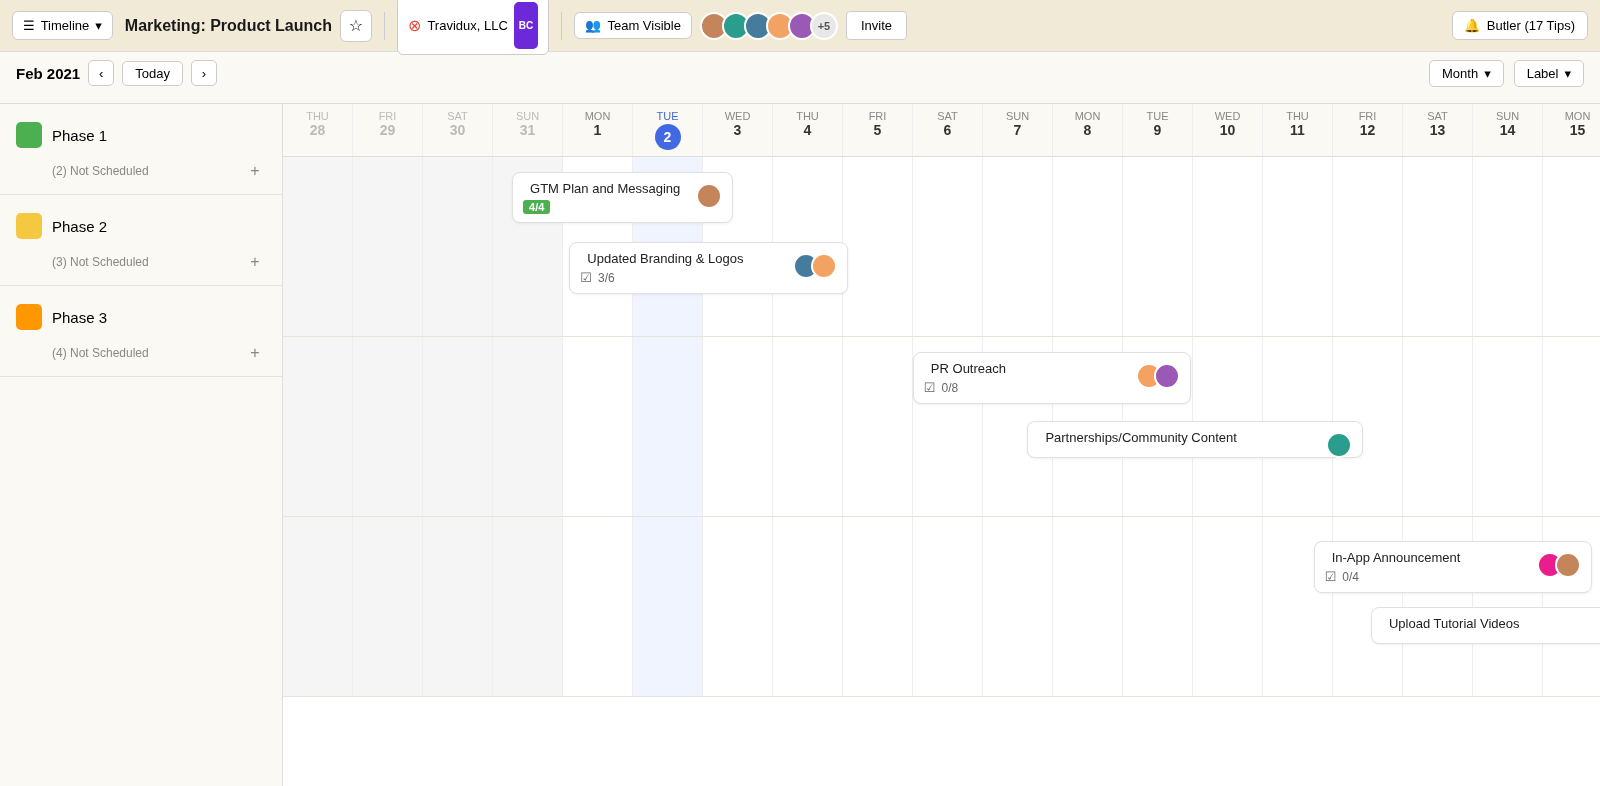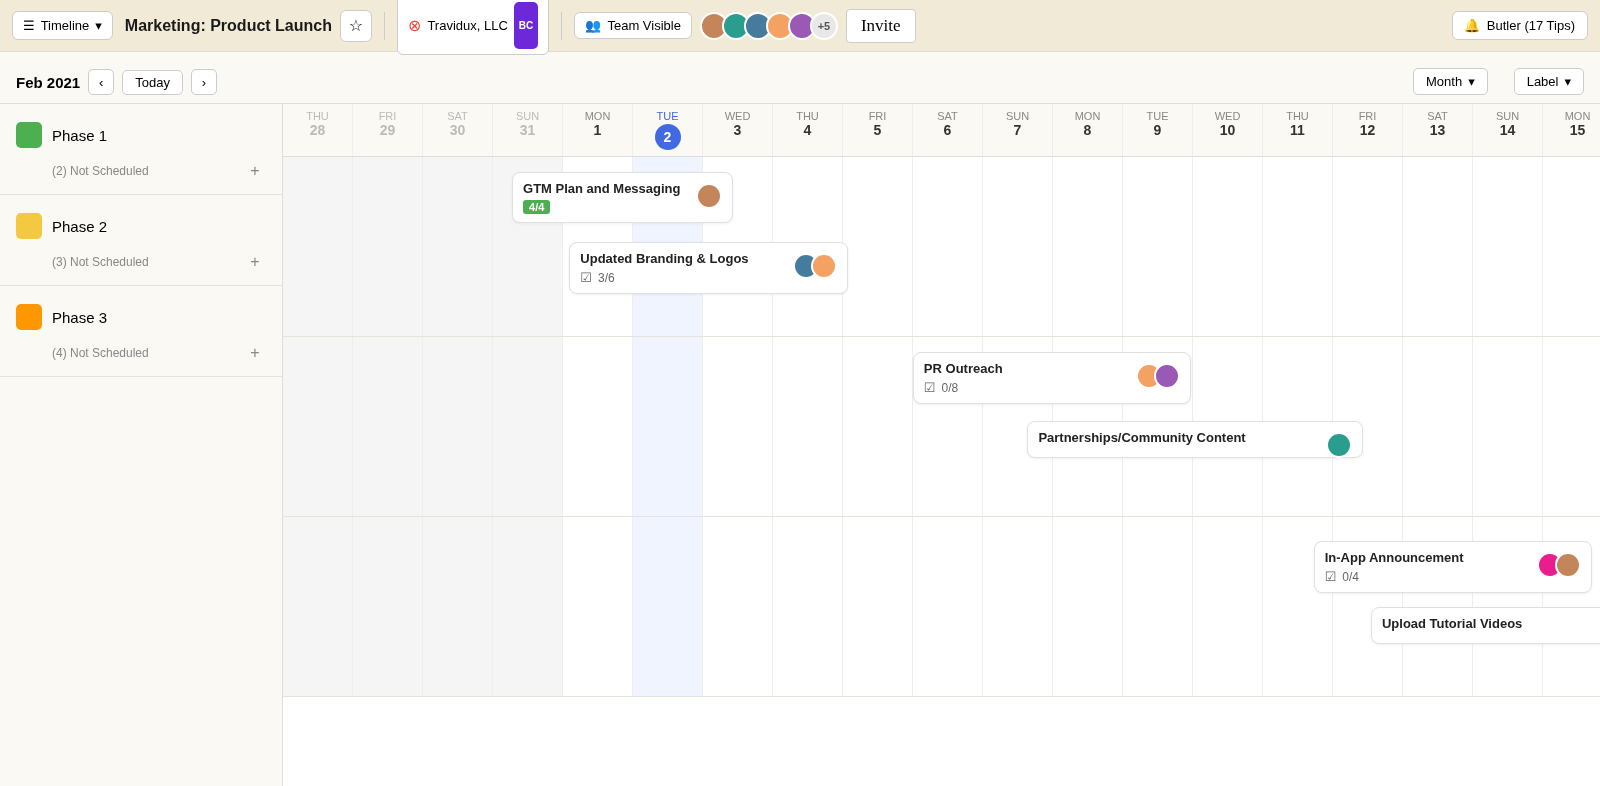--- a/index.html
+++ b/index.html
@@ -51,32 +51,32 @@
       align-items: center; justify-content: center; font-size: 11px; font-weight: 600;
     }
     .avatar:first-child { margin-left: 0; }
     .avatar-more {
       width: 28px; height: 28px; border-radius: 50%; border: 2px solid #fff;
       margin-left: -6px; background: #e8e8e8; display: flex; align-items: center;
       justify-content: center; font-size: 11px; font-weight: 600; color: #555;
     }
     .invite-btn {
       padding: 6px 14px; border: 1px solid #ccc; border-radius: 4px;
-      background: #fff; font-size: 17px; cursor: pointer; font-weight: 500; font-family: Liberation Serif, serif;
+      background: #fff; font-size: 13px; cursor: pointer; font-weight: 500;
     }
     .butler-btn {
       display: flex; align-items: center; gap: 6px;
       padding: 6px 12px; border: 1px solid #ccc; border-radius: 6px;
       background: #fff; font-size: 13px; cursor: pointer;
     }
     .spacer { flex: 1; }
 
     
     .toolbar {
-      display: flex; align-items: flex-end; padding: 8px 16px; gap: 26px;
+      display: flex; align-items: flex-start; padding: 8px 16px; gap: 10px;
       background: #faf9f4; border-bottom: 1px solid #e0ddd5; height: 52px;
     }
     .date-nav { display: flex; align-items: center; gap: 8px; }
     .date-title { font-size: 15px; font-weight: 700; }
     .nav-arrow {
       width: 26px; height: 26px; border: 1px solid #ccc; border-radius: 5px;
       background: #fff; cursor: pointer; display: flex; align-items: center;
       justify-content: center; font-size: 13px;
     }
     .today-btn {
@@ -152,21 +152,21 @@
     .day-cell.grey { background: #f5f5f5; }
     .day-cell.today-col { background: #f0f4ff; }
 
     
     .task-card {
       background: #fff; border: 1px solid #e0e0e0; border-radius: 8px;
       padding: 8px 10px; margin-bottom: 6px; cursor: pointer;
       box-shadow: 0 1px 3px rgba(0,0,0,0.06);
       position: absolute;
     }
-    .task-title { font-size: 13px; font-weight: 700; color: #222; margin-bottom: 4px; }
+    .task-title { font-size: 13px; font-weight: 400; color: #222; margin-bottom: 4px; margin-left: 7px; }
     .task-meta { display: flex; align-items: center; gap: 6px; font-size: 12px; color: #666; }
     .task-count-badge {
       background: #4caf50; color: #fff; font-size: 11px; font-weight: 600;
       padding: 1px 6px; border-radius: 3px;
     }
     .task-avatars {
       position: absolute; right: 10px; top: 10px;
       display: flex;
     }
     .task-avatar-sm {

